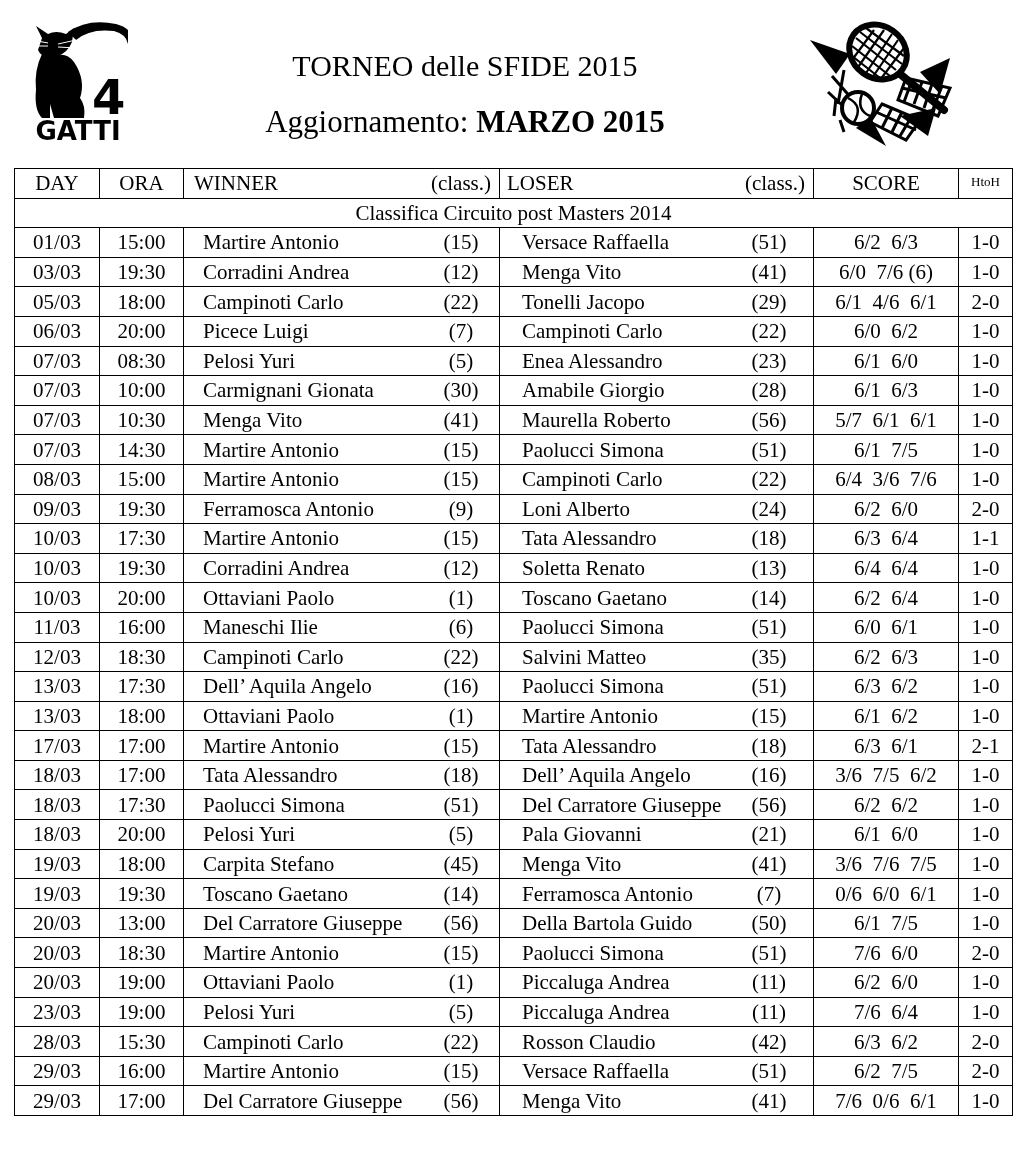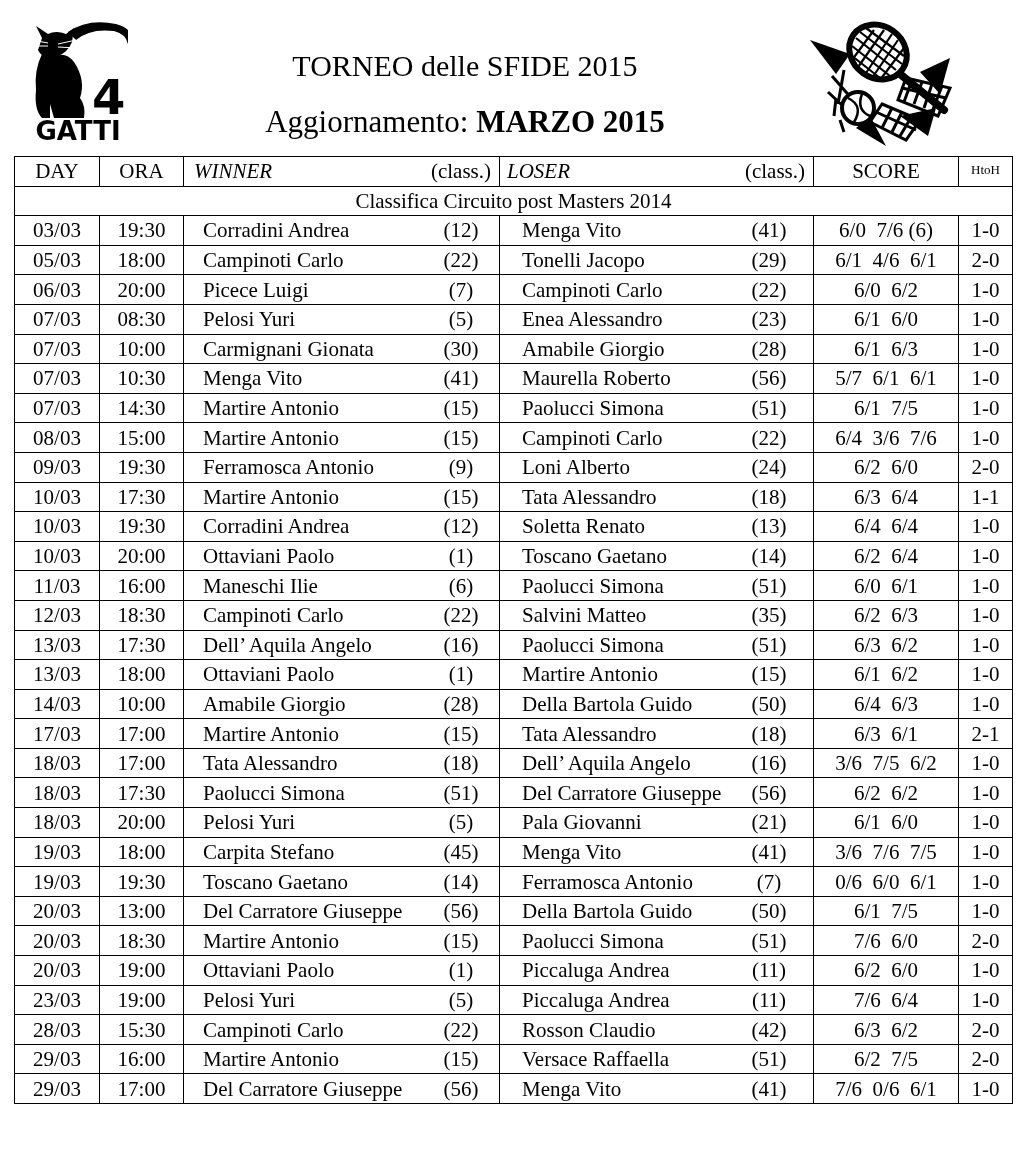--- a/index.html
+++ b/index.html
@@ -12,38 +12,38 @@
   .title {
     position: absolute; left: 0; width: 930px; text-align: center;
     font-size: 30px; top: 46px; line-height: 40px;
   }
   .subtitle {
     position: absolute; left: 0; width: 930px; text-align: center;
     font-size: 31px; top: 101px; line-height: 42px;
   }
   .subtitle b { font-weight: bold; }
   table.results {
-    position: absolute; left: 14px; top: 156px; width: 995px;
+    position: absolute; left: 14px; top: 168px; width: 995px;
     border-collapse: collapse; font-size: 21px; table-layout: fixed;
   }
   table.results td, table.results th {
     border: 1.5px solid #000; padding: 0; height: 28.6px; line-height: 26px;
     white-space: nowrap; overflow: visible; font-weight: normal;
   }
   th { font-size: 21px; }
   .c-day { width: 84px; text-align: center; }
   .c-ora { width: 83px; text-align: center; }
   .c-w { width: 315px; }
   .c-l { width: 313px; margin-left: 14px; }
   .c-score { width: 144px; text-align: center; }
   .c-h { width: 53px; text-align: center; }
   .split { display: flex; justify-content: space-between; align-items: center; }
   .name { padding-left: 19px; }
   .rank { width: 60px; text-align: center; }
-  th .name { padding-left: 10px; font-style: italic; }
+  th .name { padding-left: 10px; }
   th .lname { padding-left: 7px; }
   th .rank { width: auto; padding-right: 8px; }
   td.c-l .name { padding-left: 22px; }
   td.c-w .rank { padding-right: 8px; }
   td.c-l .rank { padding-right: 14px; }
   .htoh-h { font-size: 13px; vertical-align: top; line-height: 16px; }
   .section-row td { text-align: center; font-size: 21px; height: 28px; }
 </style>
 </head>
 <body>
@@ -118,20 +118,38 @@
       </th>
       <th class="c-score">SCORE</th>
       <th class="c-h htoh-h">HtoH</th>
     </tr>
   </thead>
   <tbody id="rows-body">
     <tr class="section-row">
       <td colspan="6">Classifica Circuito post Masters 2014</td>
     </tr>
 
+  <tr>
+    <td class="c-day">01/03</td>
+    <td class="c-ora">15:00</td>
+    <td class="c-w">
+      <div class="split">
+        <span class="name">Martire Antonio</span>
+        <span class="rank">(15)</span>
+      </div>
+    </td>
+    <td class="c-l">
+      <div class="split">
+        <span class="name">Versace Raffaella</span>
+        <span class="rank">(51)</span>
+      </div>
+    </td>
+    <td class="c-score" style="white-space:pre;">6/2  6/3</td>
+    <td class="c-h">1-0</td>
+  </tr>
 
   <tr>
     <td class="c-day">03/03</td>
     <td class="c-ora">19:30</td>
     <td class="c-w">
       <div class="split">
         <span class="name">Corradini Andrea</span>
         <span class="rank">(12)</span>
       </div>
     </td>
@@ -423,279 +441,261 @@
     <td class="c-l">
       <div class="split">
         <span class="name">Martire Antonio</span>
         <span class="rank">(15)</span>
       </div>
     </td>
     <td class="c-score" style="white-space:pre;">6/1  6/2</td>
     <td class="c-h">1-0</td>
   </tr>
 
-  <tr>
-    <td class="c-day">14/03</td>
-    <td class="c-ora">10:00</td>
-    <td class="c-w">
-      <div class="split">
-        <span class="name">Amabile Giorgio</span>
-        <span class="rank">(28)</span>
+
+  <tr>
+    <td class="c-day">17/03</td>
+    <td class="c-ora">17:00</td>
+    <td class="c-w">
+      <div class="split">
+        <span class="name">Martire Antonio</span>
+        <span class="rank">(15)</span>
+      </div>
+    </td>
+    <td class="c-l">
+      <div class="split">
+        <span class="name">Tata Alessandro</span>
+        <span class="rank">(18)</span>
+      </div>
+    </td>
+    <td class="c-score" style="white-space:pre;">6/3  6/1</td>
+    <td class="c-h">2-1</td>
+  </tr>
+
+  <tr>
+    <td class="c-day">18/03</td>
+    <td class="c-ora">17:00</td>
+    <td class="c-w">
+      <div class="split">
+        <span class="name">Tata Alessandro</span>
+        <span class="rank">(18)</span>
+      </div>
+    </td>
+    <td class="c-l">
+      <div class="split">
+        <span class="name">Dell’ Aquila Angelo</span>
+        <span class="rank">(16)</span>
+      </div>
+    </td>
+    <td class="c-score" style="white-space:pre;">3/6  7/5  6/2</td>
+    <td class="c-h">1-0</td>
+  </tr>
+
+  <tr>
+    <td class="c-day">18/03</td>
+    <td class="c-ora">17:30</td>
+    <td class="c-w">
+      <div class="split">
+        <span class="name">Paolucci Simona</span>
+        <span class="rank">(51)</span>
+      </div>
+    </td>
+    <td class="c-l">
+      <div class="split">
+        <span class="name">Del Carratore Giuseppe</span>
+        <span class="rank">(56)</span>
+      </div>
+    </td>
+    <td class="c-score" style="white-space:pre;">6/2  6/2</td>
+    <td class="c-h">1-0</td>
+  </tr>
+
+  <tr>
+    <td class="c-day">18/03</td>
+    <td class="c-ora">20:00</td>
+    <td class="c-w">
+      <div class="split">
+        <span class="name">Pelosi Yuri</span>
+        <span class="rank">(5)</span>
+      </div>
+    </td>
+    <td class="c-l">
+      <div class="split">
+        <span class="name">Pala Giovanni</span>
+        <span class="rank">(21)</span>
+      </div>
+    </td>
+    <td class="c-score" style="white-space:pre;">6/1  6/0</td>
+    <td class="c-h">1-0</td>
+  </tr>
+
+  <tr>
+    <td class="c-day">19/03</td>
+    <td class="c-ora">18:00</td>
+    <td class="c-w">
+      <div class="split">
+        <span class="name">Carpita Stefano</span>
+        <span class="rank">(45)</span>
+      </div>
+    </td>
+    <td class="c-l">
+      <div class="split">
+        <span class="name">Menga Vito</span>
+        <span class="rank">(41)</span>
+      </div>
+    </td>
+    <td class="c-score" style="white-space:pre;">3/6  7/6  7/5</td>
+    <td class="c-h">1-0</td>
+  </tr>
+
+  <tr>
+    <td class="c-day">19/03</td>
+    <td class="c-ora">19:30</td>
+    <td class="c-w">
+      <div class="split">
+        <span class="name">Toscano Gaetano</span>
+        <span class="rank">(14)</span>
+      </div>
+    </td>
+    <td class="c-l">
+      <div class="split">
+        <span class="name">Ferramosca Antonio</span>
+        <span class="rank">(7)</span>
+      </div>
+    </td>
+    <td class="c-score" style="white-space:pre;">0/6  6/0  6/1</td>
+    <td class="c-h">1-0</td>
+  </tr>
+
+  <tr>
+    <td class="c-day">20/03</td>
+    <td class="c-ora">13:00</td>
+    <td class="c-w">
+      <div class="split">
+        <span class="name">Del Carratore Giuseppe</span>
+        <span class="rank">(56)</span>
       </div>
     </td>
     <td class="c-l">
       <div class="split">
         <span class="name">Della Bartola Guido</span>
         <span class="rank">(50)</span>
       </div>
     </td>
-    <td class="c-score" style="white-space:pre;">6/4  6/3</td>
-    <td class="c-h">1-0</td>
-  </tr>
-
-  <tr>
-    <td class="c-day">17/03</td>
-    <td class="c-ora">17:00</td>
+    <td class="c-score" style="white-space:pre;">6/1  7/5</td>
+    <td class="c-h">1-0</td>
+  </tr>
+
+  <tr>
+    <td class="c-day">20/03</td>
+    <td class="c-ora">18:30</td>
     <td class="c-w">
       <div class="split">
         <span class="name">Martire Antonio</span>
         <span class="rank">(15)</span>
       </div>
     </td>
     <td class="c-l">
       <div class="split">
-        <span class="name">Tata Alessandro</span>
-        <span class="rank">(18)</span>
-      </div>
-    </td>
-    <td class="c-score" style="white-space:pre;">6/3  6/1</td>
-    <td class="c-h">2-1</td>
-  </tr>
-
-  <tr>
-    <td class="c-day">18/03</td>
-    <td class="c-ora">17:00</td>
-    <td class="c-w">
-      <div class="split">
-        <span class="name">Tata Alessandro</span>
-        <span class="rank">(18)</span>
-      </div>
-    </td>
-    <td class="c-l">
-      <div class="split">
-        <span class="name">Dell’ Aquila Angelo</span>
-        <span class="rank">(16)</span>
-      </div>
-    </td>
-    <td class="c-score" style="white-space:pre;">3/6  7/5  6/2</td>
-    <td class="c-h">1-0</td>
-  </tr>
-
-  <tr>
-    <td class="c-day">18/03</td>
-    <td class="c-ora">17:30</td>
-    <td class="c-w">
-      <div class="split">
         <span class="name">Paolucci Simona</span>
         <span class="rank">(51)</span>
       </div>
     </td>
-    <td class="c-l">
+    <td class="c-score" style="white-space:pre;">7/6  6/0</td>
+    <td class="c-h">2-0</td>
+  </tr>
+
+  <tr>
+    <td class="c-day">20/03</td>
+    <td class="c-ora">19:00</td>
+    <td class="c-w">
+      <div class="split">
+        <span class="name">Ottaviani Paolo</span>
+        <span class="rank">(1)</span>
+      </div>
+    </td>
+    <td class="c-l">
+      <div class="split">
+        <span class="name">Piccaluga Andrea</span>
+        <span class="rank">(11)</span>
+      </div>
+    </td>
+    <td class="c-score" style="white-space:pre;">6/2  6/0</td>
+    <td class="c-h">1-0</td>
+  </tr>
+
+  <tr>
+    <td class="c-day">23/03</td>
+    <td class="c-ora">19:00</td>
+    <td class="c-w">
+      <div class="split">
+        <span class="name">Pelosi Yuri</span>
+        <span class="rank">(5)</span>
+      </div>
+    </td>
+    <td class="c-l">
+      <div class="split">
+        <span class="name">Piccaluga Andrea</span>
+        <span class="rank">(11)</span>
+      </div>
+    </td>
+    <td class="c-score" style="white-space:pre;">7/6  6/4</td>
+    <td class="c-h">1-0</td>
+  </tr>
+
+  <tr>
+    <td class="c-day">28/03</td>
+    <td class="c-ora">15:30</td>
+    <td class="c-w">
+      <div class="split">
+        <span class="name">Campinoti Carlo</span>
+        <span class="rank">(22)</span>
+      </div>
+    </td>
+    <td class="c-l">
+      <div class="split">
+        <span class="name">Rosson Claudio</span>
+        <span class="rank">(42)</span>
+      </div>
+    </td>
+    <td class="c-score" style="white-space:pre;">6/3  6/2</td>
+    <td class="c-h">2-0</td>
+  </tr>
+
+  <tr>
+    <td class="c-day">29/03</td>
+    <td class="c-ora">16:00</td>
+    <td class="c-w">
+      <div class="split">
+        <span class="name">Martire Antonio</span>
+        <span class="rank">(15)</span>
+      </div>
+    </td>
+    <td class="c-l">
+      <div class="split">
+        <span class="name">Versace Raffaella</span>
+        <span class="rank">(51)</span>
+      </div>
+    </td>
+    <td class="c-score" style="white-space:pre;">6/2  7/5</td>
+    <td class="c-h">2-0</td>
+  </tr>
+
+  <tr>
+    <td class="c-day">29/03</td>
+    <td class="c-ora">17:00</td>
+    <td class="c-w">
       <div class="split">
         <span class="name">Del Carratore Giuseppe</span>
         <span class="rank">(56)</span>
       </div>
     </td>
-    <td class="c-score" style="white-space:pre;">6/2  6/2</td>
-    <td class="c-h">1-0</td>
-  </tr>
-
-  <tr>
-    <td class="c-day">18/03</td>
-    <td class="c-ora">20:00</td>
-    <td class="c-w">
-      <div class="split">
-        <span class="name">Pelosi Yuri</span>
-        <span class="rank">(5)</span>
-      </div>
-    </td>
-    <td class="c-l">
-      <div class="split">
-        <span class="name">Pala Giovanni</span>
-        <span class="rank">(21)</span>
-      </div>
-    </td>
-    <td class="c-score" style="white-space:pre;">6/1  6/0</td>
-    <td class="c-h">1-0</td>
-  </tr>
-
-  <tr>
-    <td class="c-day">19/03</td>
-    <td class="c-ora">18:00</td>
-    <td class="c-w">
-      <div class="split">
-        <span class="name">Carpita Stefano</span>
-        <span class="rank">(45)</span>
-      </div>
-    </td>
     <td class="c-l">
       <div class="split">
         <span class="name">Menga Vito</span>
         <span class="rank">(41)</span>
       </div>
     </td>
-    <td class="c-score" style="white-space:pre;">3/6  7/6  7/5</td>
-    <td class="c-h">1-0</td>
-  </tr>
-
-  <tr>
-    <td class="c-day">19/03</td>
-    <td class="c-ora">19:30</td>
-    <td class="c-w">
-      <div class="split">
-        <span class="name">Toscano Gaetano</span>
-        <span class="rank">(14)</span>
-      </div>
-    </td>
-    <td class="c-l">
-      <div class="split">
-        <span class="name">Ferramosca Antonio</span>
-        <span class="rank">(7)</span>
-      </div>
-    </td>
-    <td class="c-score" style="white-space:pre;">0/6  6/0  6/1</td>
-    <td class="c-h">1-0</td>
-  </tr>
-
-  <tr>
-    <td class="c-day">20/03</td>
-    <td class="c-ora">13:00</td>
-    <td class="c-w">
-      <div class="split">
-        <span class="name">Del Carratore Giuseppe</span>
-        <span class="rank">(56)</span>
-      </div>
-    </td>
-    <td class="c-l">
-      <div class="split">
-        <span class="name">Della Bartola Guido</span>
-        <span class="rank">(50)</span>
-      </div>
-    </td>
-    <td class="c-score" style="white-space:pre;">6/1  7/5</td>
-    <td class="c-h">1-0</td>
-  </tr>
-
-  <tr>
-    <td class="c-day">20/03</td>
-    <td class="c-ora">18:30</td>
-    <td class="c-w">
-      <div class="split">
-        <span class="name">Martire Antonio</span>
-        <span class="rank">(15)</span>
-      </div>
-    </td>
-    <td class="c-l">
-      <div class="split">
-        <span class="name">Paolucci Simona</span>
-        <span class="rank">(51)</span>
-      </div>
-    </td>
-    <td class="c-score" style="white-space:pre;">7/6  6/0</td>
-    <td class="c-h">2-0</td>
-  </tr>
-
-  <tr>
-    <td class="c-day">20/03</td>
-    <td class="c-ora">19:00</td>
-    <td class="c-w">
-      <div class="split">
-        <span class="name">Ottaviani Paolo</span>
-        <span class="rank">(1)</span>
-      </div>
-    </td>
-    <td class="c-l">
-      <div class="split">
-        <span class="name">Piccaluga Andrea</span>
-        <span class="rank">(11)</span>
-      </div>
-    </td>
-    <td class="c-score" style="white-space:pre;">6/2  6/0</td>
-    <td class="c-h">1-0</td>
-  </tr>
-
-  <tr>
-    <td class="c-day">23/03</td>
-    <td class="c-ora">19:00</td>
-    <td class="c-w">
-      <div class="split">
-        <span class="name">Pelosi Yuri</span>
-        <span class="rank">(5)</span>
-      </div>
-    </td>
-    <td class="c-l">
-      <div class="split">
-        <span class="name">Piccaluga Andrea</span>
-        <span class="rank">(11)</span>
-      </div>
-    </td>
-    <td class="c-score" style="white-space:pre;">7/6  6/4</td>
-    <td class="c-h">1-0</td>
-  </tr>
-
-  <tr>
-    <td class="c-day">28/03</td>
-    <td class="c-ora">15:30</td>
-    <td class="c-w">
-      <div class="split">
-        <span class="name">Campinoti Carlo</span>
-        <span class="rank">(22)</span>
-      </div>
-    </td>
-    <td class="c-l">
-      <div class="split">
-        <span class="name">Rosson Claudio</span>
-        <span class="rank">(42)</span>
-      </div>
-    </td>
-    <td class="c-score" style="white-space:pre;">6/3  6/2</td>
-    <td class="c-h">2-0</td>
-  </tr>
-
-  <tr>
-    <td class="c-day">29/03</td>
-    <td class="c-ora">16:00</td>
-    <td class="c-w">
-      <div class="split">
-        <span class="name">Martire Antonio</span>
-        <span class="rank">(15)</span>
-      </div>
-    </td>
-    <td class="c-l">
-      <div class="split">
-        <span class="name">Versace Raffaella</span>
-        <span class="rank">(51)</span>
-      </div>
-    </td>
-    <td class="c-score" style="white-space:pre;">6/2  7/5</td>
-    <td class="c-h">2-0</td>
-  </tr>
-
-  <tr>
-    <td class="c-day">29/03</td>
-    <td class="c-ora">17:00</td>
-    <td class="c-w">
-      <div class="split">
-        <span class="name">Del Carratore Giuseppe</span>
-        <span class="rank">(56)</span>
-      </div>
-    </td>
-    <td class="c-l">
-      <div class="split">
-        <span class="name">Menga Vito</span>
-        <span class="rank">(41)</span>
-      </div>
-    </td>
     <td class="c-score" style="white-space:pre;">7/6  0/6  6/1</td>
     <td class="c-h">1-0</td>
   </tr>
 </tbody>
 </table>
 
 </body></html>

